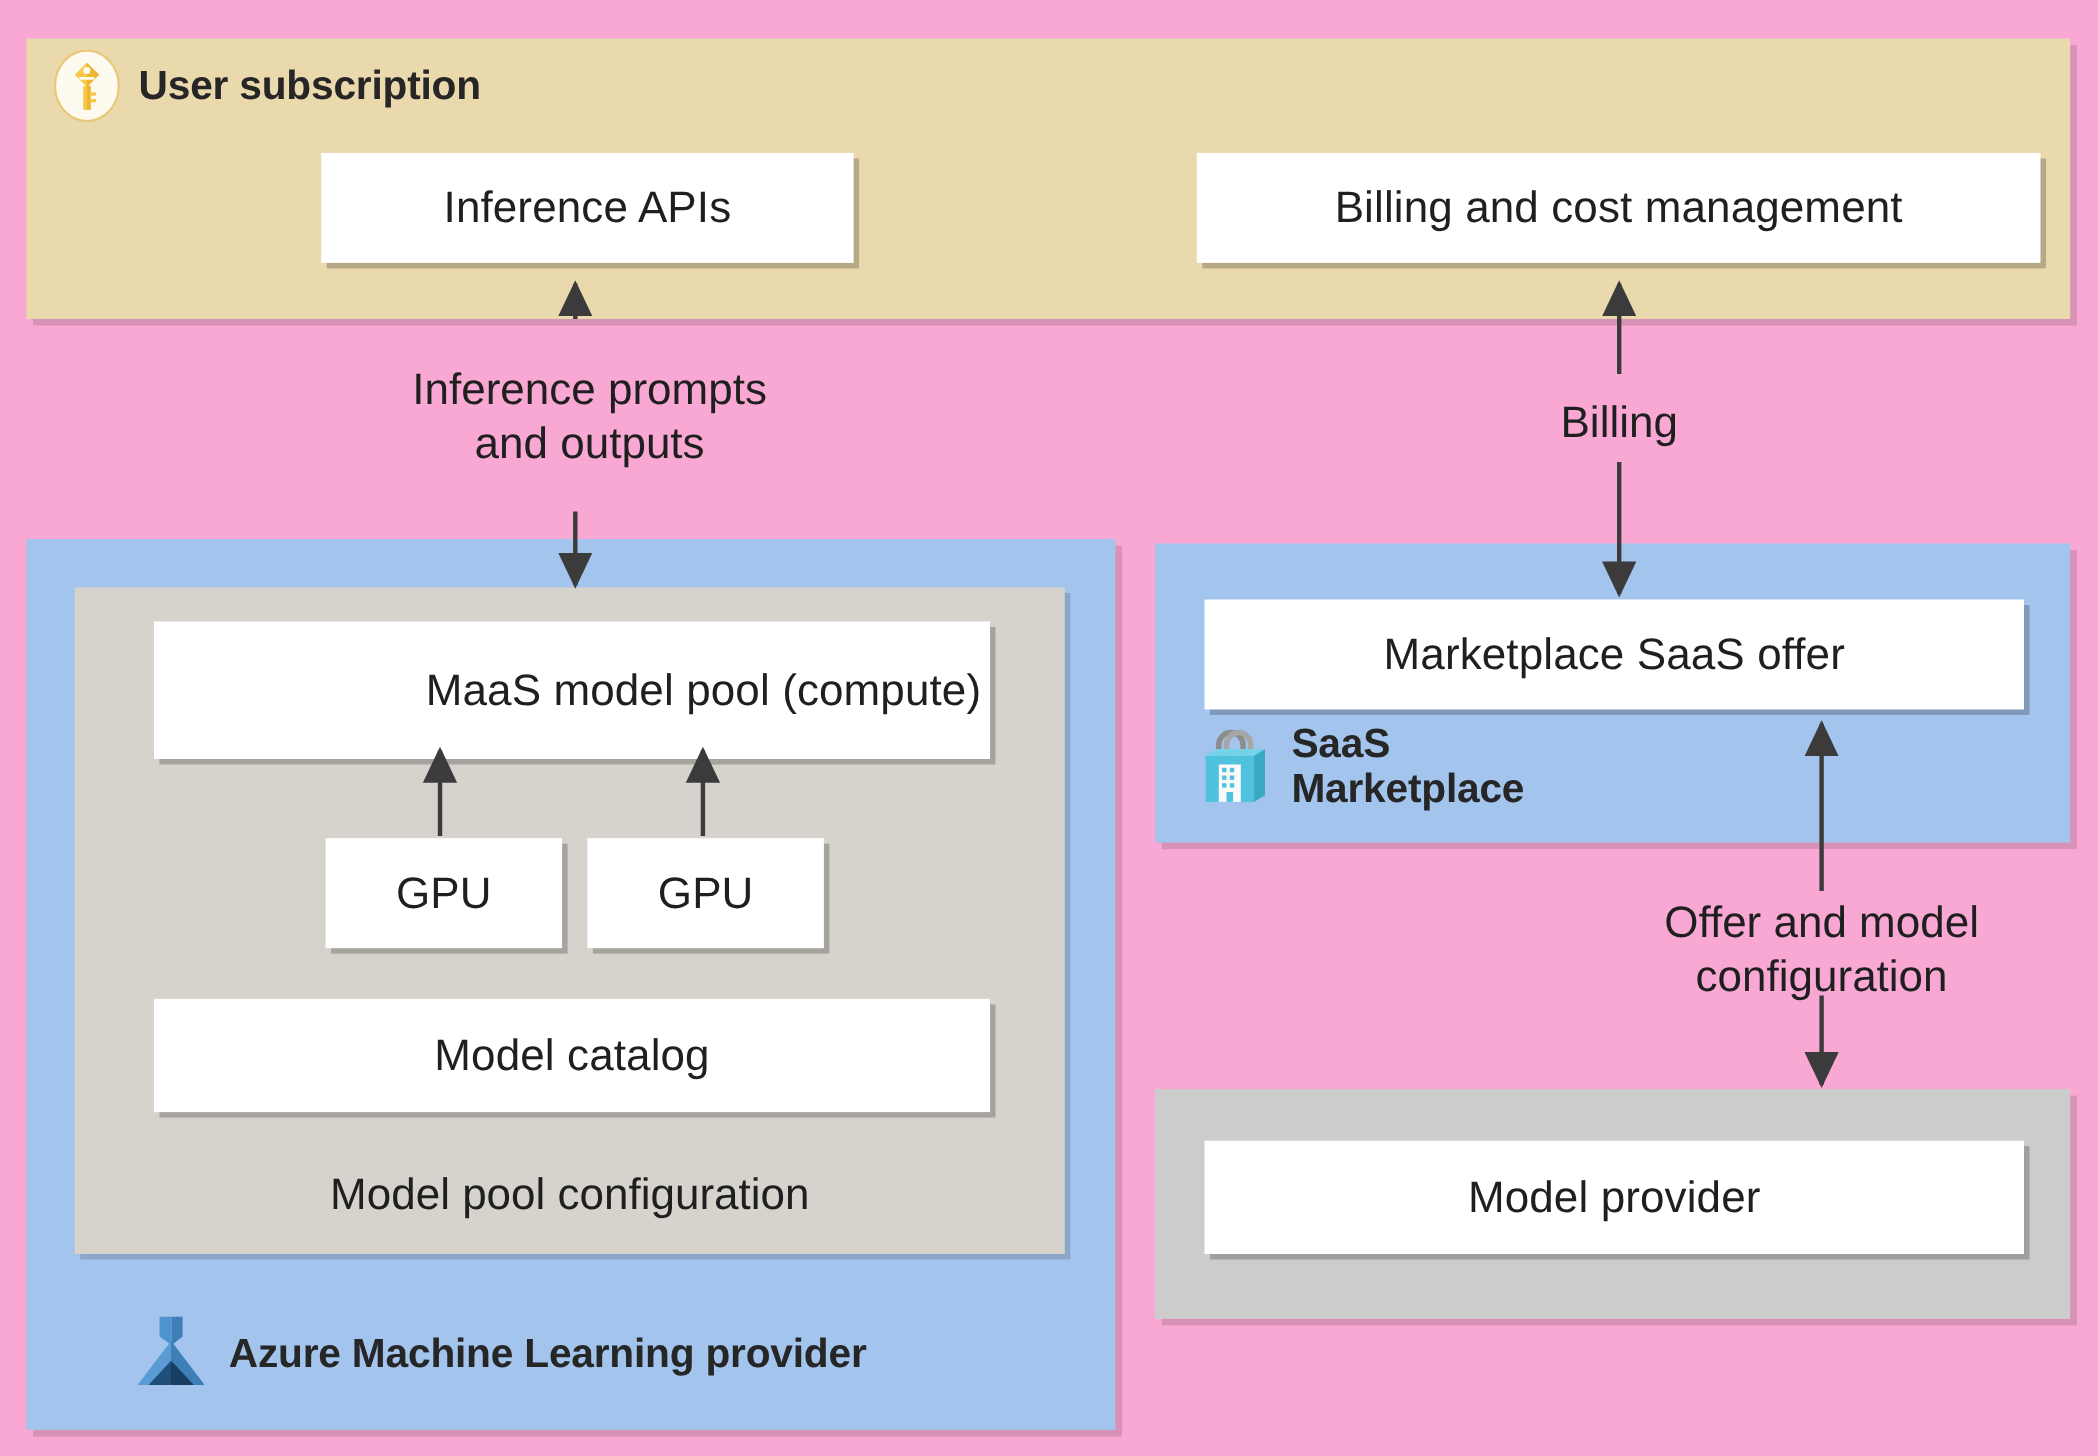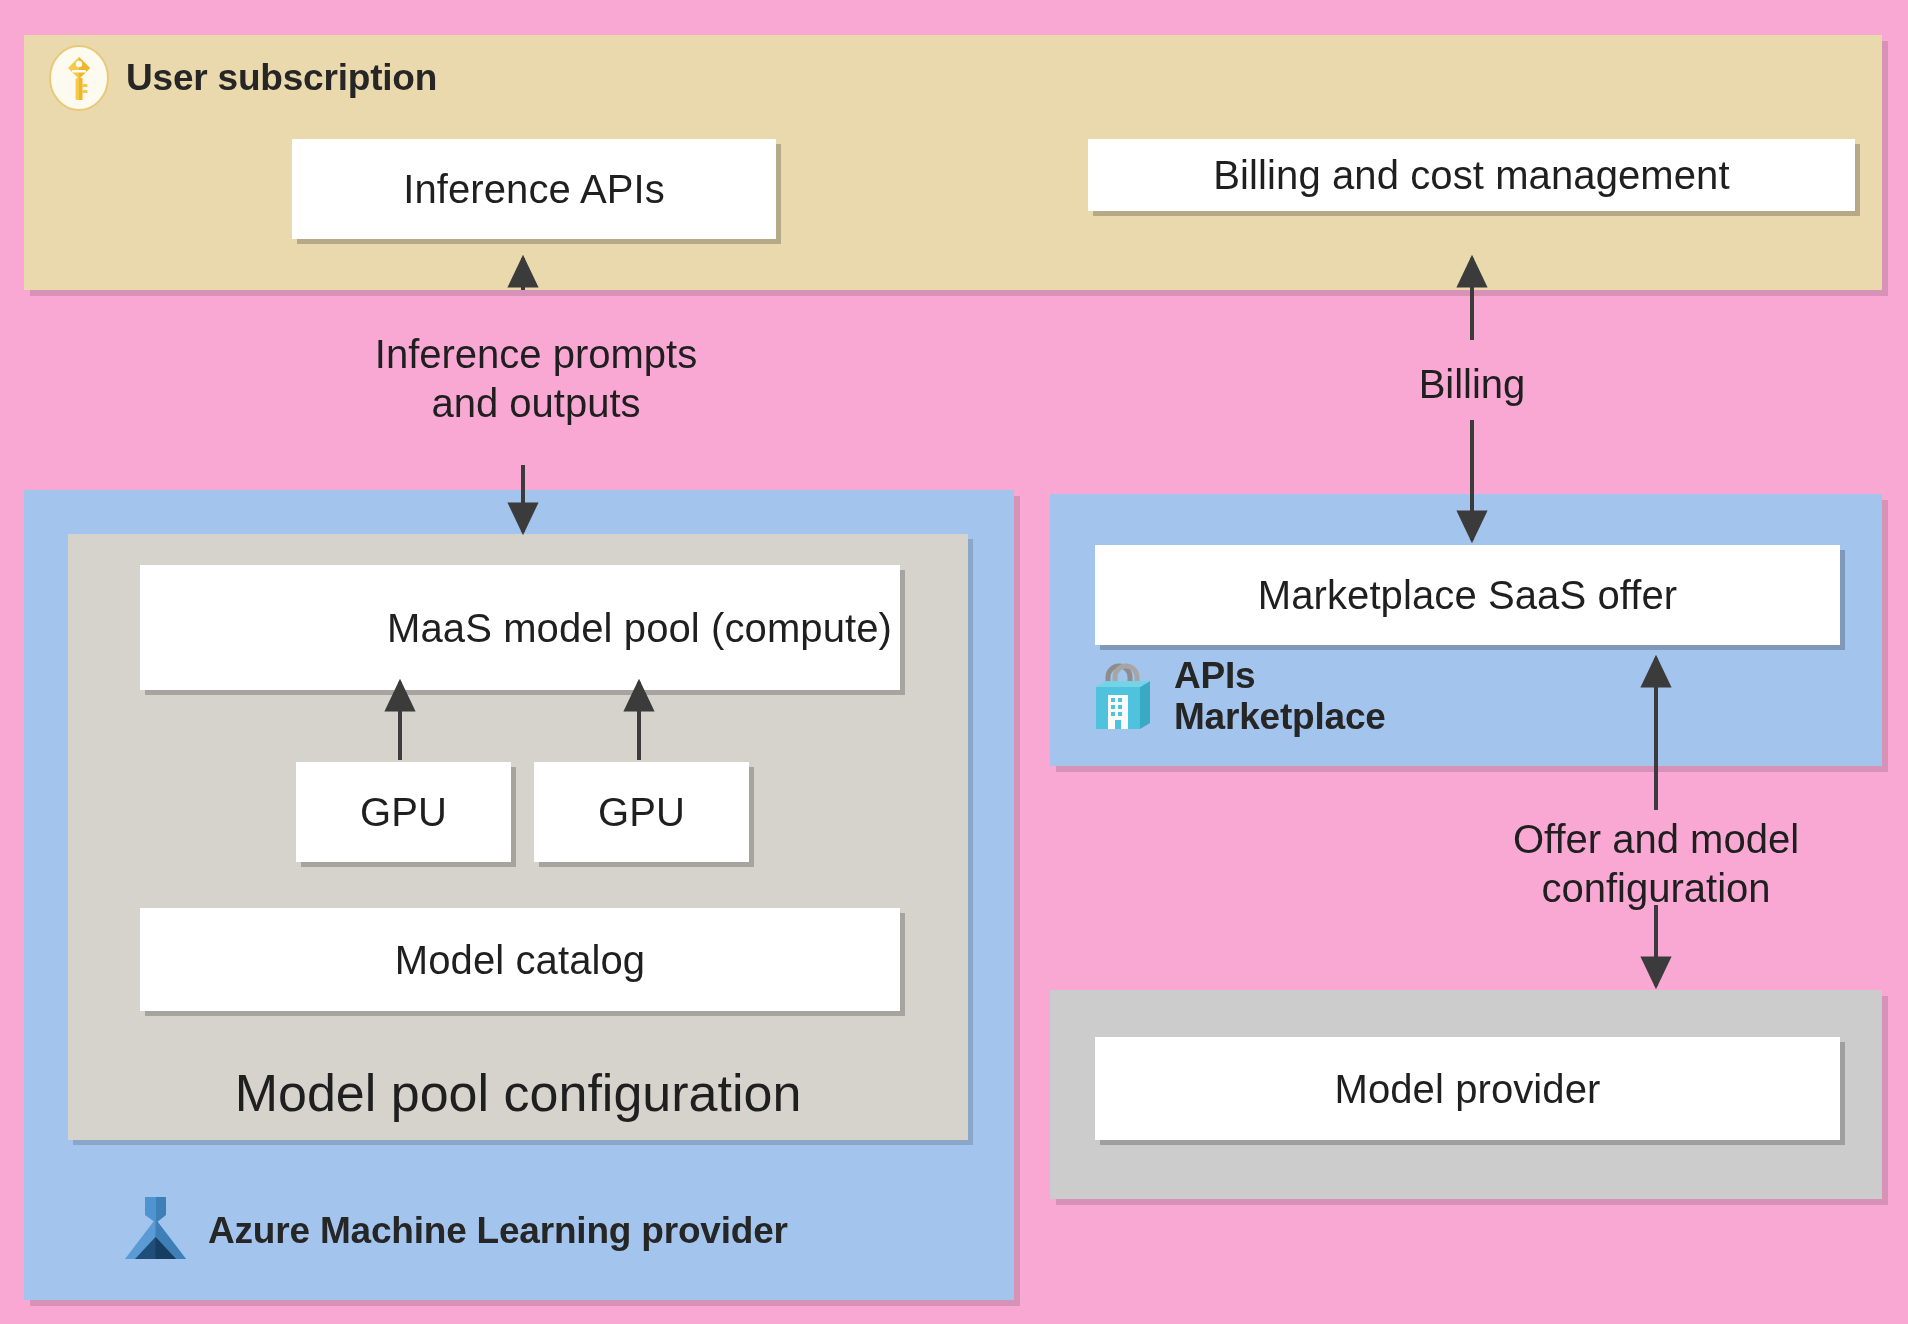--- a/index.html
+++ b/index.html
@@ -78,21 +78,21 @@
     line-height: 1.12;
     letter-spacing: -0.2px;
   }
   .zone-title-text.wrap {
     max-width: 320px;
   }
 
   
   .plain-label {
     position: absolute;
-    font-size: 52px;
+    font-size: 40px;
     color: #1f1f1f;
     text-align: center;
     line-height: 1.2;
   }
 
   
   .edge-label {
     position: absolute;
     font-size: 40px;
     color: #1f1f1f;
@@ -141,21 +141,21 @@
         </g>
       </svg>
     </span>
     <span class="zone-title-text">User subscription</span>
   </div>
 
   <div class="node" style="left:292px; top:139px; width:484px; height:100px;">
     <span>Inference APIs</span>
   </div>
 
-  <div class="node" style="left:1088px; top:139px; width:767px; height:72px;">
+  <div class="node" style="left:1088px; top:139px; width:767px; height:100px;">
     <span>Billing and cost management</span>
   </div>
 
   <div class="zone zone-azureml zone-shadow" style="left:24px; top:490px; width:990px; height:810px;"></div>
 
   <div class="zone zone-inner-gray" style="left:68px; top:534px; width:900px; height:606px; box-shadow:5px 5px 0 0 rgba(0,0,0,0.15);"></div>
 
   <div class="node" style="left:140px; top:565px; width:760px; height:125px;justify-content:flex-end;">
     <span>MaaS model pool (compute)</span>
   </div>
@@ -207,21 +207,21 @@
           <rect x="23" y="37" width="4" height="4"></rect>
           <rect x="30" y="37" width="4" height="4"></rect>
           <rect x="23" y="44" width="4" height="4"></rect>
           <rect x="30" y="44" width="4" height="4"></rect>
           <rect x="23" y="51" width="4" height="4"></rect>
           <rect x="30" y="51" width="4" height="4"></rect>
         </g>
         <rect x="27" y="59" width="6" height="9" fill="#4fc3dd"></rect>
       </svg>
     </span>
-    <span class="zone-title-text wrap" style="white-space:pre-line;">APIs
+    <span class="zone-title-text wrap" style="white-space:pre-line;">SaaS
 Marketplace</span>
   </div>
 
   <div class="zone zone-provider zone-shadow" style="left:1050px; top:990px; width:832px; height:209px;"></div>
 
   <div class="node" style="left:1095px; top:1037px; width:745px; height:103px;">
     <span>Model provider</span>
   </div>
 
   <svg id="arrows">

